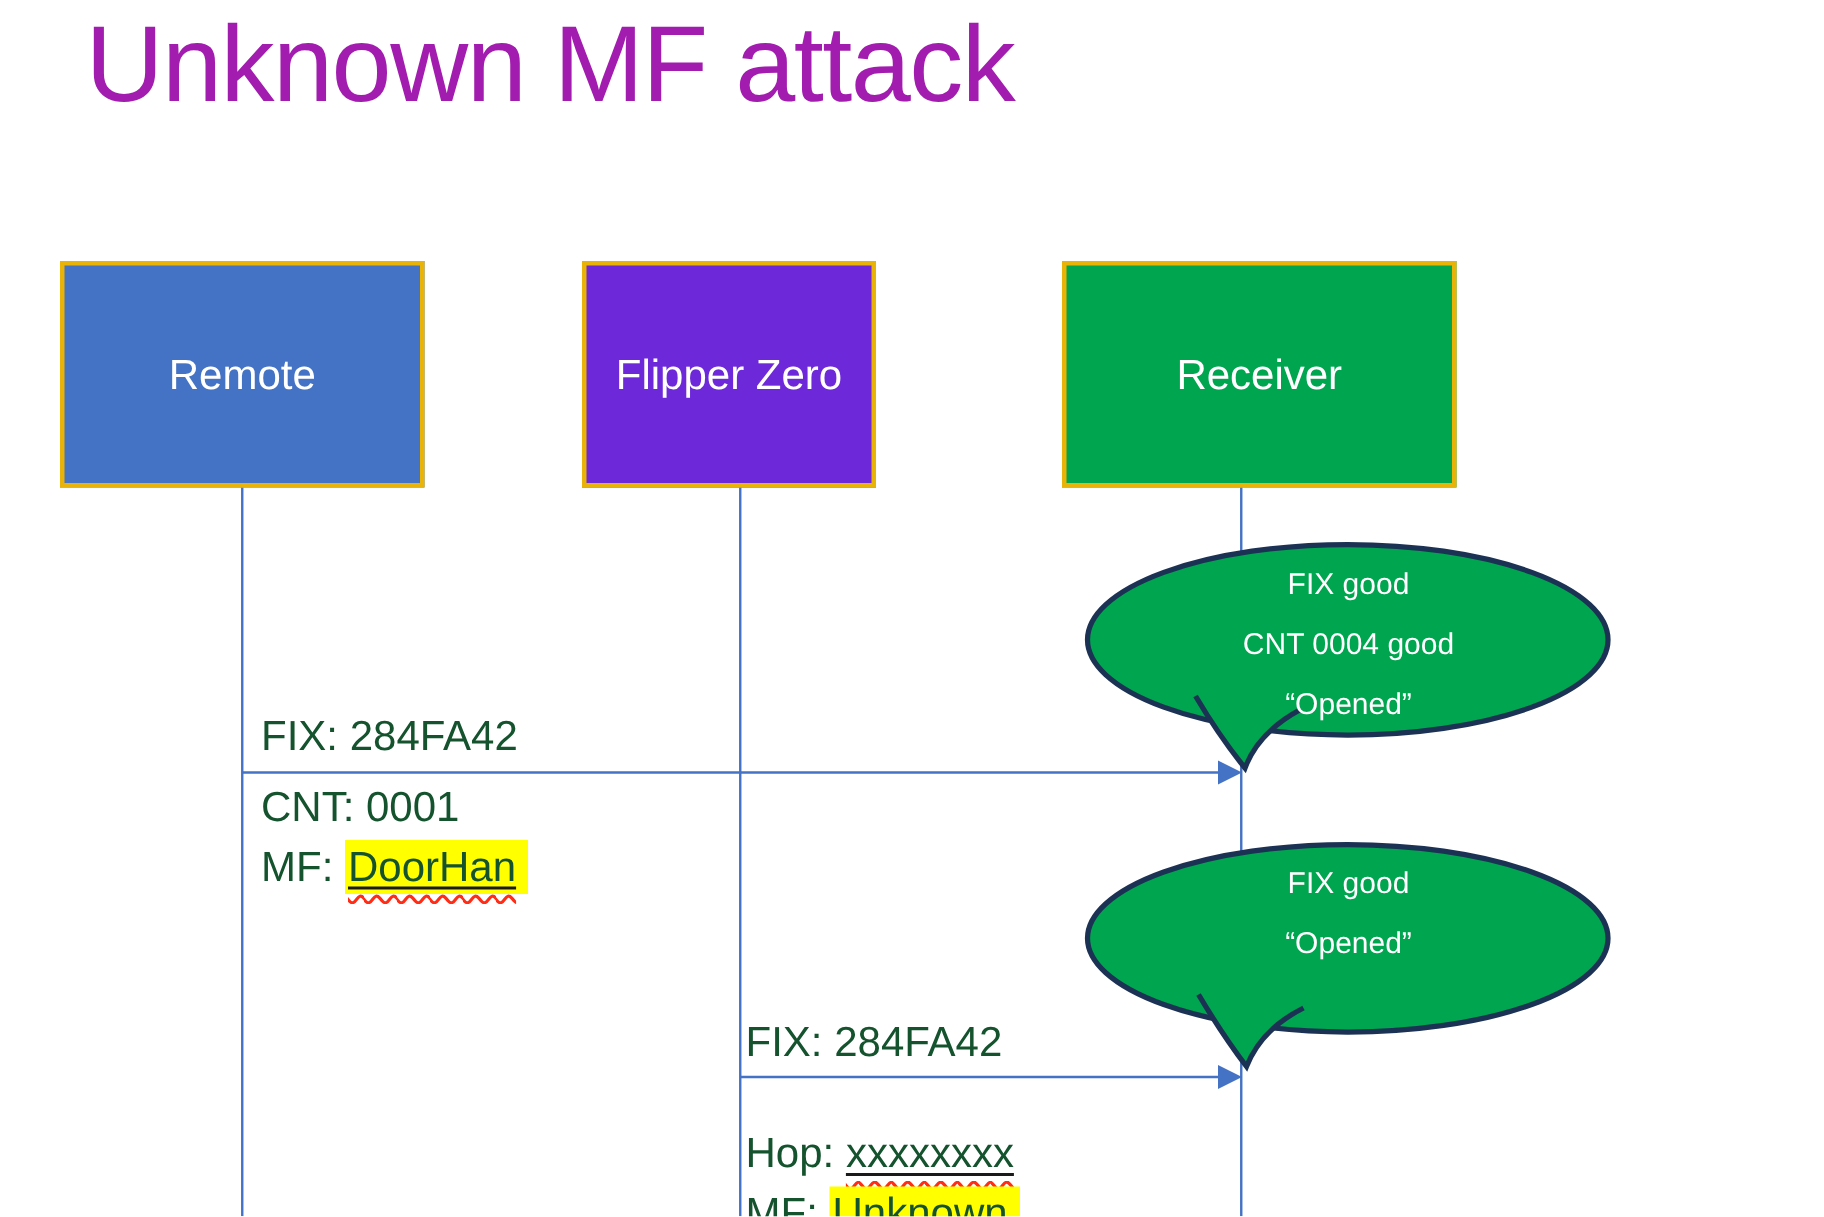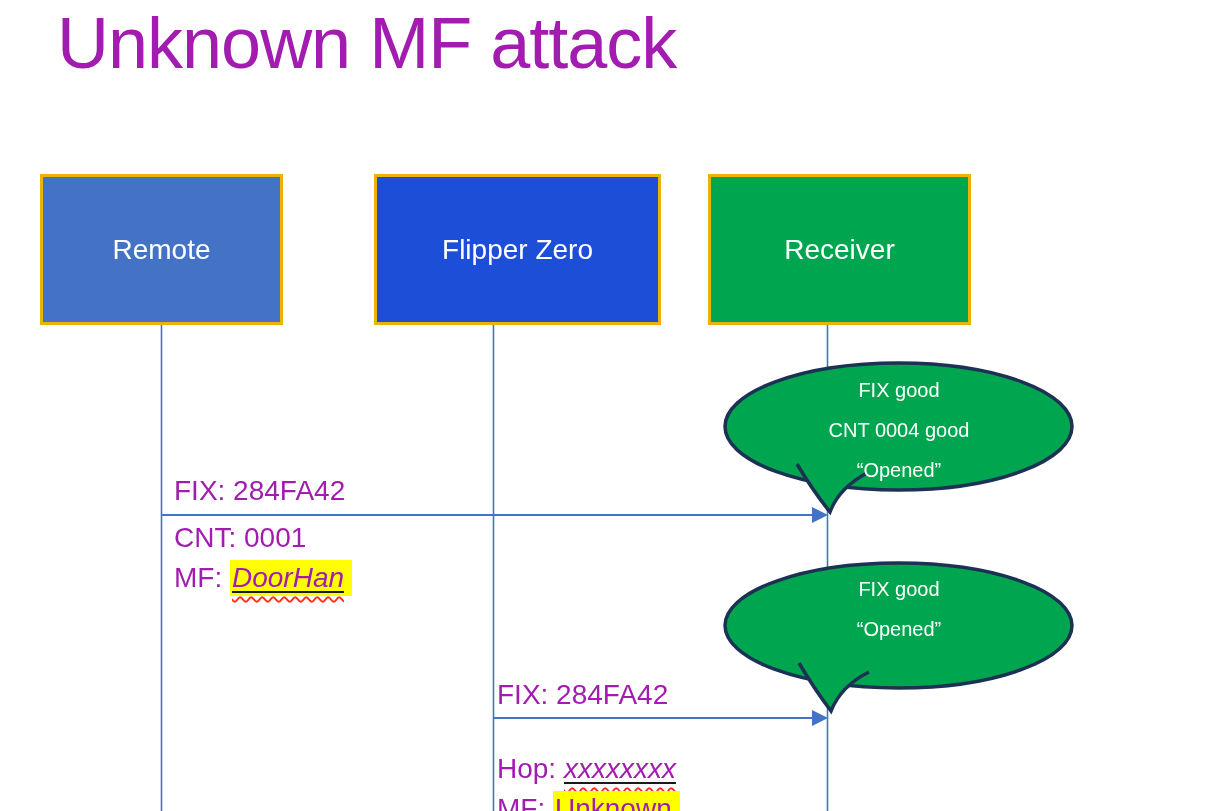--- a/index.html
+++ b/index.html
@@ -12,39 +12,39 @@
     letter-spacing:-1px; color:#a21caf; line-height:1.15; white-space:nowrap;
   }
   svg.canvas { position:absolute; left:0; top:0; width:1216px; height:811px; }
 
   .actor-box {
     position:absolute; top:174px; height:151px; box-sizing:border-box;
     border:3px solid #eab308; display:flex; align-items:center; justify-content:center;
   }
   .actor-box .lbl { color:#ffffff; font-size:28px; }
   .box-remote   { left:40px;  width:243px; background:#4472C4; }
-  .box-flipper  { left:374px; width:287px; background:#1d4ed8; }
+  .box-flipper  { left:388px; width:196px; background:#6d28d9; }
   .box-receiver { left:708px; width:263px; background:#00A64F; }
 
-  .msg-label { position:absolute; color:#a21caf; font-size:28px; white-space:nowrap; }
+  .msg-label { position:absolute; color:#14532d; font-size:28px; white-space:nowrap; }
   .msg-lines { line-height:40px; }
   .m1-above { left:174px; top:475px; }
   .m1-below { left:174px; top:518px; }
   .m2-above { left:497px; top:679px; }
   .m2-below { left:497px; top:749px; }
 
   .hl { background:#FFFF00; padding:2px 8px 3px 2px; }
   .ul {
     text-decoration:underline; text-decoration-color:#1a1a1a;
     text-decoration-thickness:2px; text-underline-offset:4px;
     text-decoration-skip-ink:none;
   }
   .sq {
     text-decoration:underline wavy #FF2D16; text-decoration-thickness:2px;
-    text-underline-offset:9px; text-decoration-skip-ink:none;font-style:italic;
+    text-underline-offset:9px; text-decoration-skip-ink:none;
   }
 
   .callout-text {
     position:absolute; left:726px; width:346px; text-align:center;
     color:#ffffff; font-size:20px; line-height:40px; white-space:nowrap;
   }
   .c1 { top:370px; }
   .c2 { top:569px; }
 </style>
 </head>

